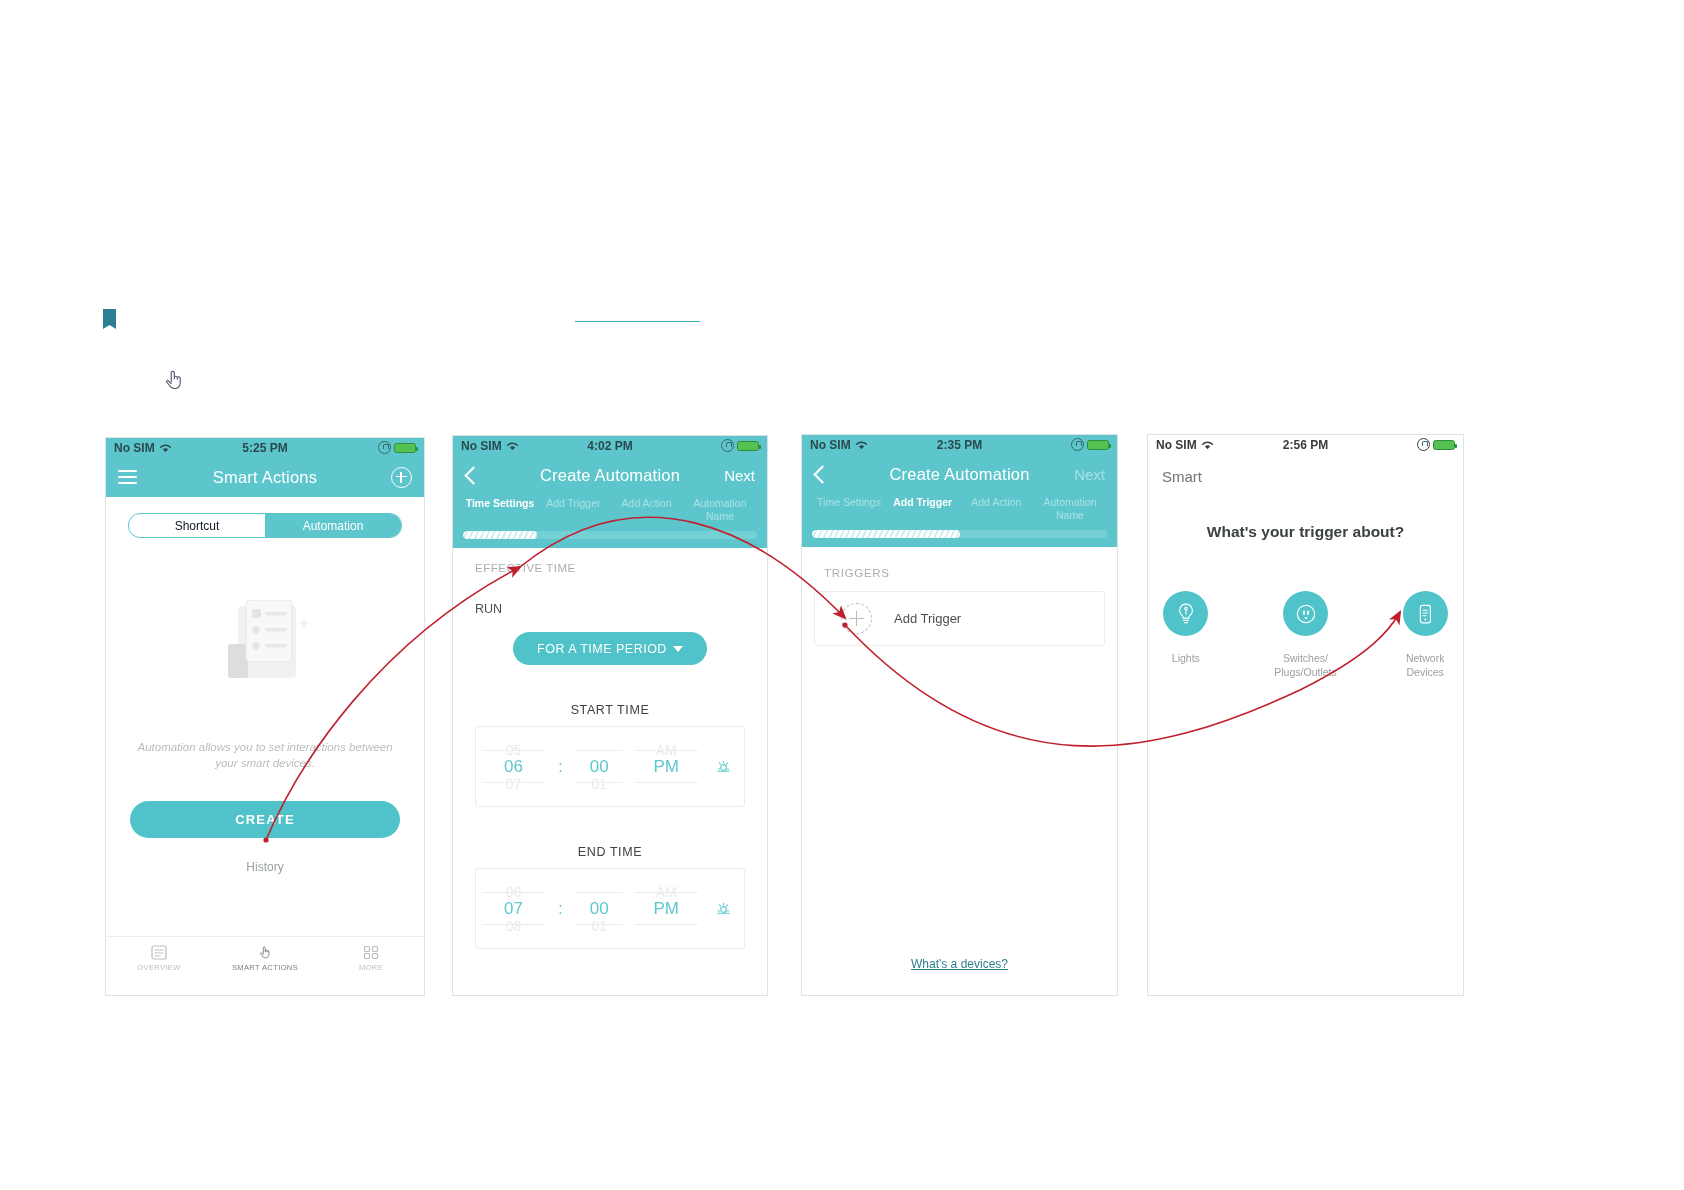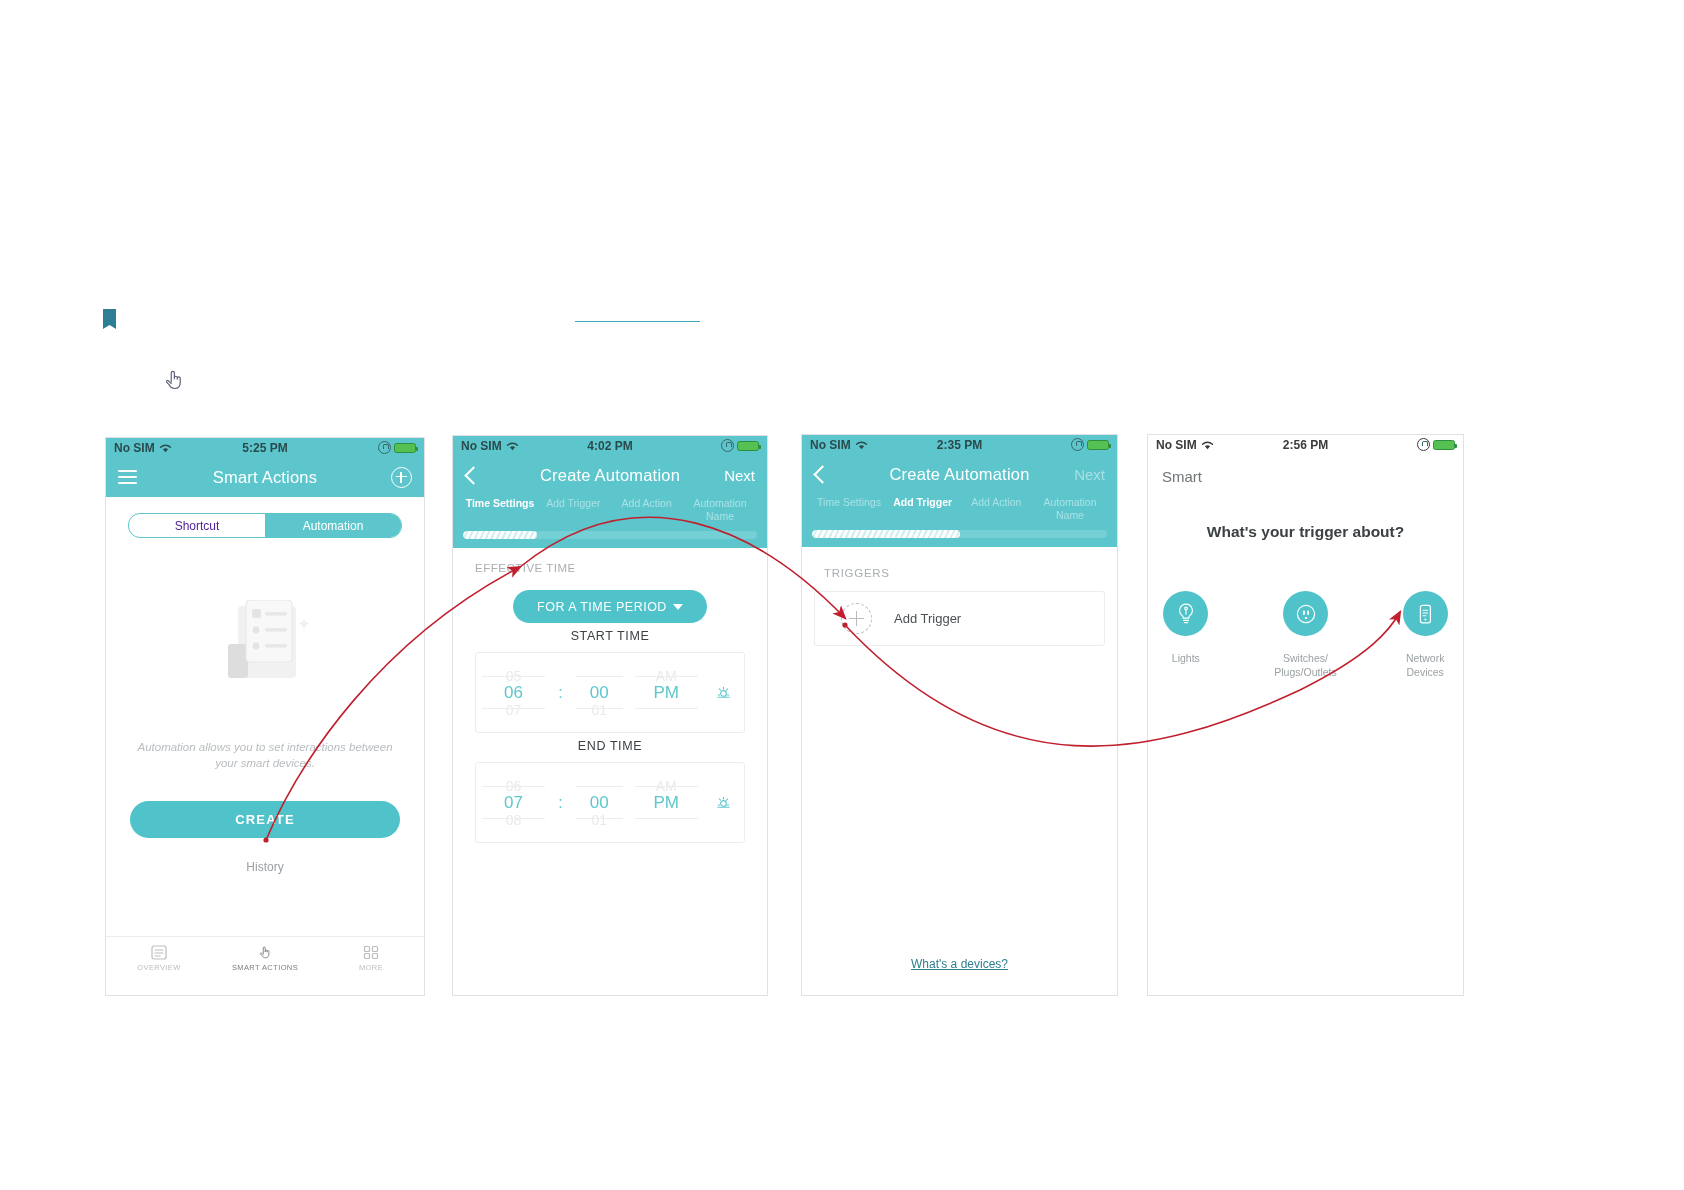--- a/index.html
+++ b/index.html
@@ -94,21 +94,21 @@
     background-image:repeating-linear-gradient(115deg,#ffffff 0 3px,#cfeff1 3px 5px);
   }
 
   
   .seg-wrap{display:flex;justify-content:center;padding:16px 0 0;}
   .segmented{
     display:flex;width:272px;height:23px;border:1px solid #5cc6cc;border-radius:12px;overflow:hidden;
   }
   .segmented div{
     flex:1;display:flex;align-items:center;justify-content:center;
-    font-size:12px;color:#4c1d95;
+    font-size:12px;color:#0f172a;
   }
   .segmented div.on{background:#5cc6cc;color:#fff;}
   .empty-art{margin:62px auto 0;width:130px;height:95px;position:relative;opacity:.85;}
   .empty-text{
     text-align:center;color:#b9bdc0;font-size:11.5px;line-height:1.4;
     margin:44px 22px 0;
     font-style:italic;
   }
   .create-btn{
     margin:30px 24px 0;height:37px;border-radius:19px;background:#4fc3c9;
@@ -126,21 +126,21 @@
 
   
   .sec-label{font-size:11.5px;color:#a9aeb1;letter-spacing:.5px;padding:14px 0 0 22px;}
   .run-label{font-size:12.5px;color:#4a4f52;padding:28px 0 0 22px;}
   .period-btn{
     margin:16px auto 0;width:194px;height:33px;border-radius:17px;background:#4fc3c9;
     color:#fff;display:flex;align-items:center;justify-content:center;gap:6px;
     font-size:12.5px;letter-spacing:.5px;
   }
   .caret-down{width:0;height:0;border-left:5px solid transparent;border-right:5px solid transparent;border-top:6px solid #fff;}
-  .time-title{text-align:center;font-size:12.5px;color:#3c4144;letter-spacing:.6px;margin-top:6px;}
+  .time-title{text-align:center;font-size:12.5px;color:#3c4144;letter-spacing:.6px;margin-top:38px;}
   .picker{
     margin:9px 22px 0;height:79px;border:1px solid #ececec;border-radius:3px;
     display:flex;align-items:stretch;position:relative;background:#fff;
   }
   .col{flex:1;display:flex;flex-direction:column;align-items:center;justify-content:center;position:relative;}
   .col.hour{flex:0 0 28%;}
   .col.colon{flex:0 0 7%;}
   .col.min{flex:0 0 22%;}
   .col.ampm{flex:0 0 28%;}
   .col.ic{flex:0 0 15%;}
@@ -306,20 +306,21 @@
         <div class="step">Automation Name</div>
       </div>
       <div class="progress-wrap">
         <div class="progress-track">
             <div class="progress-fill" id="p2fill" style="width: 25%;"></div>
           </div>
       </div>
     </div>
 
     <div class="sec-label">EFFECTIVE TIME</div>
+    <div class="run-label">RUN</div>
     <div class="period-btn">
       <span>FOR A TIME PERIOD</span>
       <span class="caret-down"></span>
     </div>
 
     <div class="time-title">START TIME</div>
     <div class="picker">
       <div class="col hour">
           <div class="ghost">05</div>
           <div class="val">06</div>

